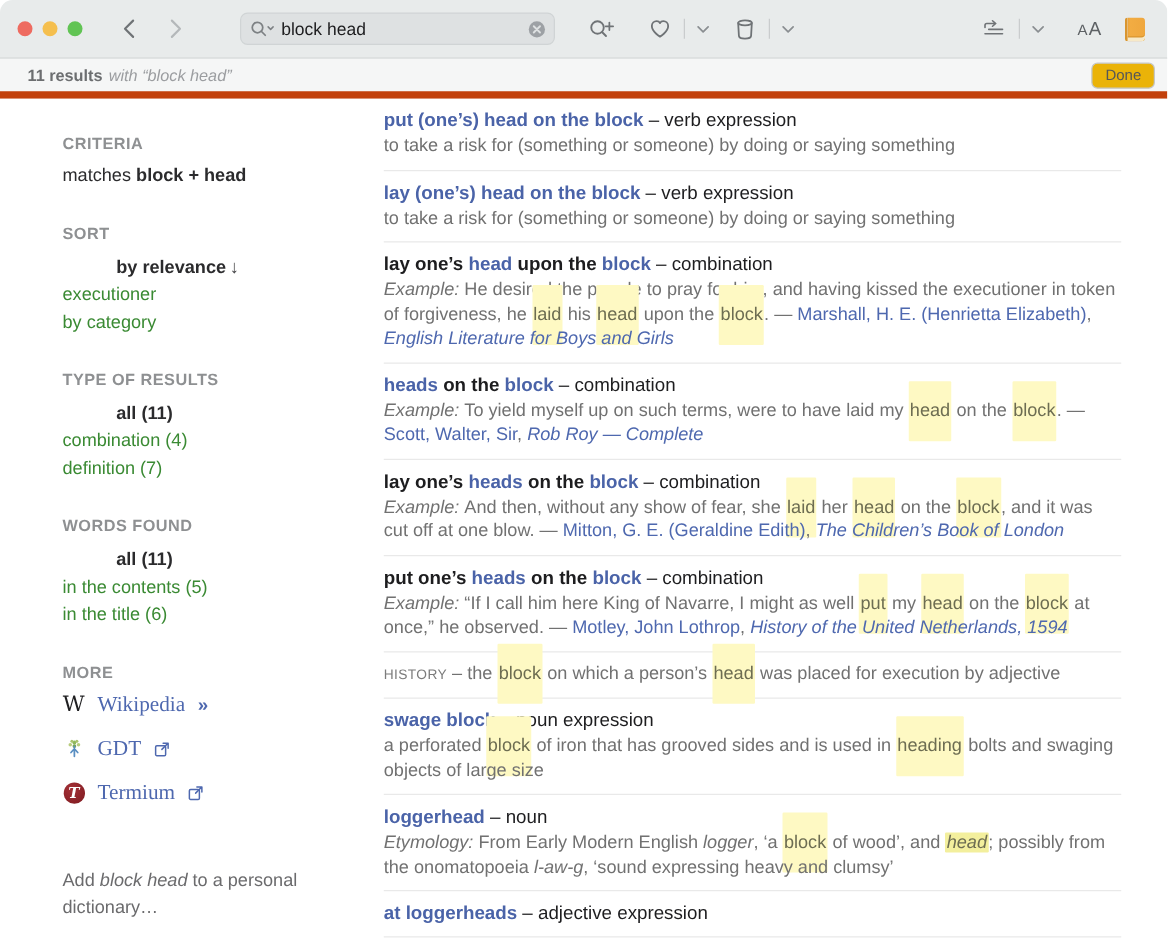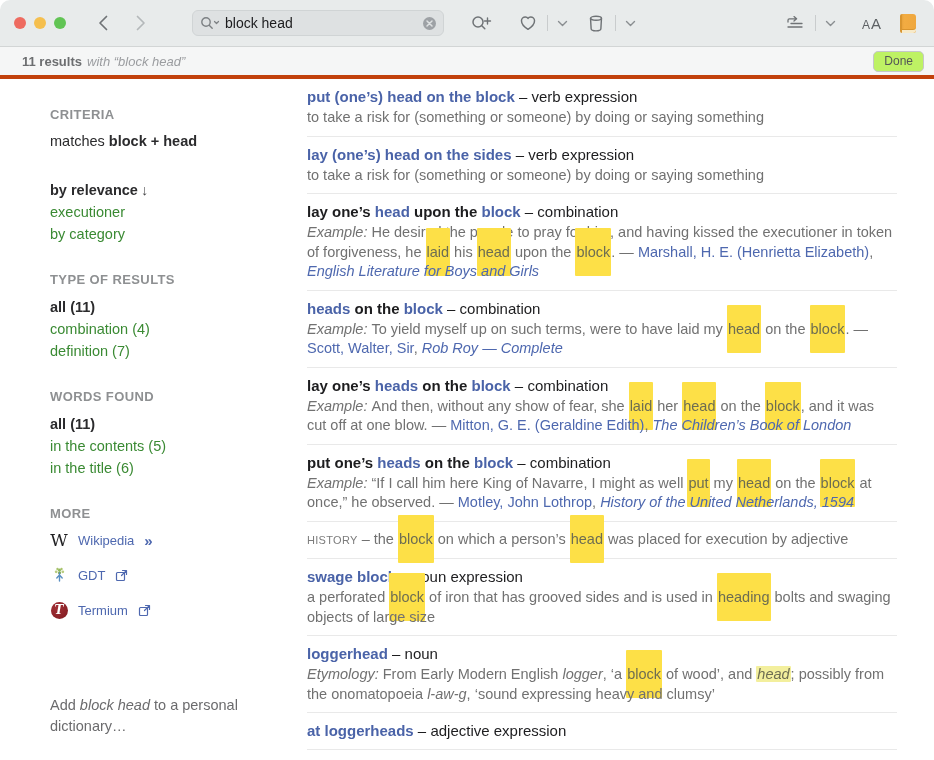--- a/index.html
+++ b/index.html
@@ -27,44 +27,44 @@
   .tb-divider { width:1px; height:16px; background:#c9cccd; margin:0 5px; }
   .ml22{margin-left:22px;} .ml18{margin-left:18px;} .ml10{margin-left:10px;}
   .spacer { flex:1; }
   .aa-label { font-size:15px; color:#5d6164; letter-spacing:1px; }
   .aa-label .a1{ font-size:12px; }
   .book-icon { width:16px; height:19px; border-radius:2px 3px 3px 2px;
     background:linear-gradient(90deg,#e9a33c 0%, #f2ac42 15%, #efa73e 100%);
     border-left:2px solid #d9952f; box-shadow:inset 0 -3px 0 #f7e9c8, inset 0 -4px 0 #d9952f; }
 
   
-  .results-bar { height:32px; background:#f5f6f6; border-bottom:4px solid #c2410c;
+  .results-bar { height:32px; background:#f5f6f6; border-bottom:6px solid #c2410c;
     display:flex; align-items:center; padding:0 10px 0 22px; }
   .rb-count { font-size:13px; font-weight:bold; color:#6c6e70; margin-right:5px; }
   .rb-ctx { font-size:13px; color:#9b9da0;font-style:italic; }
-  .done-btn { margin-left:auto; font-size:12px; color:#545658; background:#bef264;
+  .done-btn { margin-left:auto; font-size:12px; color:#545658; background:#eab308;
     border:1px solid #c5c7c8; border-radius:5px; padding:2px 10px 3px; cursor:pointer;
     font-family:inherit; }
 
   
   .content { display:flex; height:680px; background:#fff; }
   .sidebar { width:295px; flex:0 0 295px; padding:28px 0 5px 50px; position:relative; }
   .results-col { flex:1; margin:0 37px 0 12px; padding-top:0; }
 
   
   .sb-header { font-size:13px; font-weight:bold; letter-spacing:.4px; color:#8e9092;
     margin-bottom:9px; }
   .sb-group { margin-bottom:27px; }
   .sb-line { font-size:14.5px; color:#2b2b2d; line-height:21px; }
   .sb-item { font-size:14.5px; line-height:22px; cursor:pointer; }
-  .sb-item.active { font-weight:bold; color:#2b2b2d; cursor:default; }
+  .sb-item.active { font-weight:bold; color:#2b2b2d; cursor:default;margin-left:43px; }
   .sb-item.link { color:#3a8a33; }
   .sb-arrow { font-weight:normal; color:#4b4b4d; margin-left:3px; }
   .more-row { display:flex; align-items:center; gap:10px; margin-bottom:15px; height:20px; cursor:pointer; }
-  .more-label { font-size:13px; color:#4e68af; }
+  .more-label { font-size:17px; color:#4e68af;font-family:Liberation Serif, serif; }
   .wiki-w { font-family:"DejaVu Serif","Liberation Serif",serif; font-size:17px;
     color:#1f1f21; width:18px; text-align:center; line-height:1; }
   .dbl-chevron { color:#4e68af; font-weight:bold; font-size:15px; }
   .termium-circle { width:17px; height:17px; border-radius:50%;
     background:radial-gradient(circle at 35% 30%, #a33036, #7e1a20); color:#fff;
     font-family:"DejaVu Serif","Liberation Serif",serif; font-style:italic; font-weight:bold;
     font-size:12px; display:flex; align-items:center; justify-content:center; }
   .sb-footer { position:absolute; left:50px; bottom:22px; font-size:14.5px; color:#6b6b6d;
     line-height:21px; width:200px; }
   .sb-footer i { font-style:italic; }
@@ -72,21 +72,21 @@
   
   .result-item { padding:7px 0 8px; border-bottom:1px solid #e9e9e9; cursor:pointer; }
   .r-title { font-size:15px; line-height:21px; font-weight:bold; color:#1d1d1f; }
   .tw-blue { color:#4a63a8; }
   .tw-dark { color:#1d1d1f; }
   .r-dash, .r-cat { font-weight:400; color:#1d1d1f; }
   .r-body { font-size:14.5px; line-height:19.5px; color:#717171; margin-top:1px; }
   .seg-plain { color:#717171; }
   .seg-label { color:#717171; font-style:italic; }
   .seg-it { color:#717171; font-style:italic; }
-  .seg-hl { background:#fde047; border-radius:1px; padding:16px 1px; color:#6d6d52; }
+  .seg-hl { background:#fef9c3; border-radius:1px; padding:16px 1px; color:#6d6d52; }
   .seg-hlit { background:#f3ef9d; border-radius:1px; padding:0 1px; color:#6d6d52; font-style:italic; }
   .seg-cite { color:#4e68af; }
   .seg-citeit { color:#4e68af; font-style:italic; }
   .seg-caps { color:#7c7c7c; font-size:11px; letter-spacing:.3px; }
 </style>
 </head>
 <body>
 
 <div class="window">
 
@@ -200,20 +200,21 @@
     <aside class="sidebar">
 
       <div class="sb-group">
         <div class="sb-header">CRITERIA</div>
         <div class="sb-line">
           <span>matches </span><b>block + head</b>
         </div>
       </div>
 
       <div class="sb-group">
+        <div class="sb-header">SORT</div>
         <div class="sb-item active">
           <span>by relevance</span><span class="sb-arrow">↓</span>
         </div>
         <div class="sb-item link">executioner</div>
         <div class="sb-item link">by category</div>
       </div>
 
       <div class="sb-group">
         <div class="sb-header">TYPE OF RESULTS</div>
         <div class="sb-item active">all (11)</div>
@@ -276,21 +277,21 @@
         <span>Add </span><i>block head</i><span> to a personal dictionary…</span>
       </div>
     </aside>
 
     <main class="results-col">
         <div class="result-item">
           <div class="r-title"><span class="tw-blue">put (one’s) head on the block</span><span class="r-dash"> – </span><span class="r-cat">verb expression</span></div>
           <div class="r-body"><span class="seg-plain">to take a risk for (something or someone) by doing or saying something</span></div>
         </div>
         <div class="result-item">
-          <div class="r-title"><span class="tw-blue">lay (one’s) head on the sides</span><span class="r-dash"> – </span><span class="r-cat">verb expression</span></div>
+          <div class="r-title"><span class="tw-blue">lay (one’s) head on the block</span><span class="r-dash"> – </span><span class="r-cat">verb expression</span></div>
           <div class="r-body"><span class="seg-plain">to take a risk for (something or someone) by doing or saying something</span></div>
         </div>
         <div class="result-item">
           <div class="r-title"><span class="tw-dark">lay one’s </span><span class="tw-blue">head</span><span class="tw-dark"> upon the </span><span class="tw-blue">block</span><span class="r-dash"> – </span><span class="r-cat">combination</span></div>
           <div class="r-body"><span class="seg-label">Example: </span><span class="seg-plain">He desired the people to pray for him, and having kissed the executioner in token of forgiveness, he </span><span class="seg-hl">laid</span><span class="seg-plain"> his </span><span class="seg-hl">head</span><span class="seg-plain"> upon the </span><span class="seg-hl">block</span><span class="seg-plain">. — </span><span class="seg-cite">Marshall, H. E. (Henrietta Elizabeth)</span><span class="seg-plain">, </span><span class="seg-citeit">English Literature for Boys and Girls</span></div>
         </div>
         <div class="result-item">
           <div class="r-title"><span class="tw-blue">heads</span><span class="tw-dark"> on the </span><span class="tw-blue">block</span><span class="r-dash"> – </span><span class="r-cat">combination</span></div>
           <div class="r-body"><span class="seg-label">Example: </span><span class="seg-plain">To yield myself up on such terms, were to have laid my </span><span class="seg-hl">head</span><span class="seg-plain"> on the </span><span class="seg-hl">block</span><span class="seg-plain">. — </span><span class="seg-cite">Scott, Walter, Sir</span><span class="seg-plain">, </span><span class="seg-citeit">Rob Roy — Complete</span></div>
         </div>

